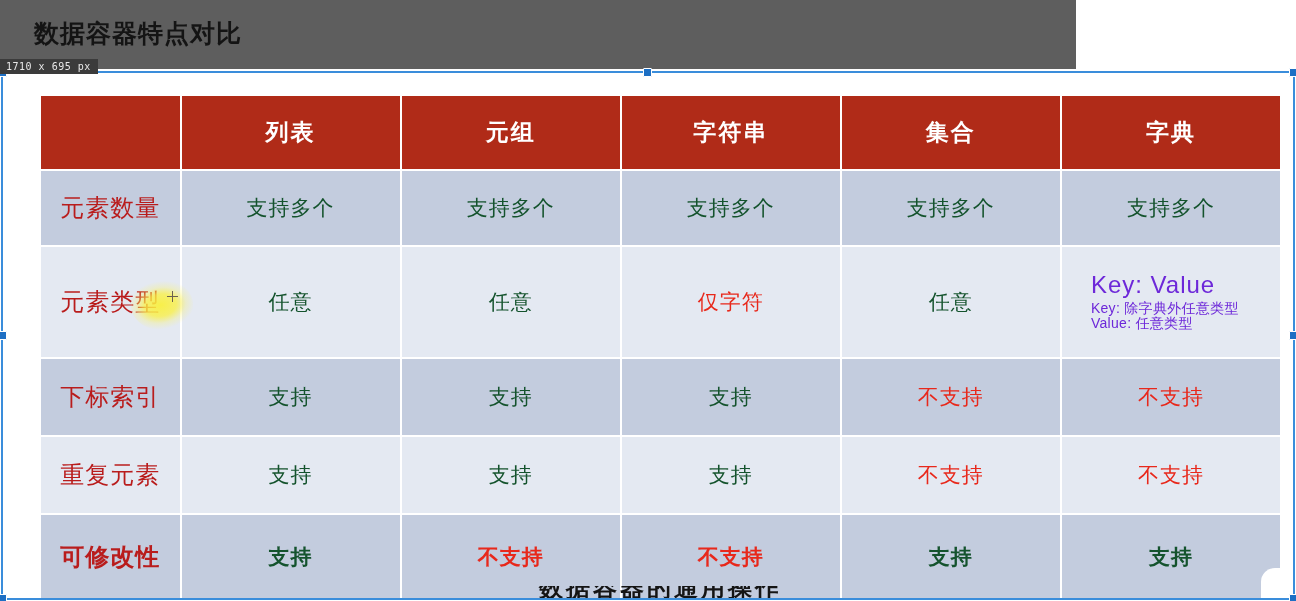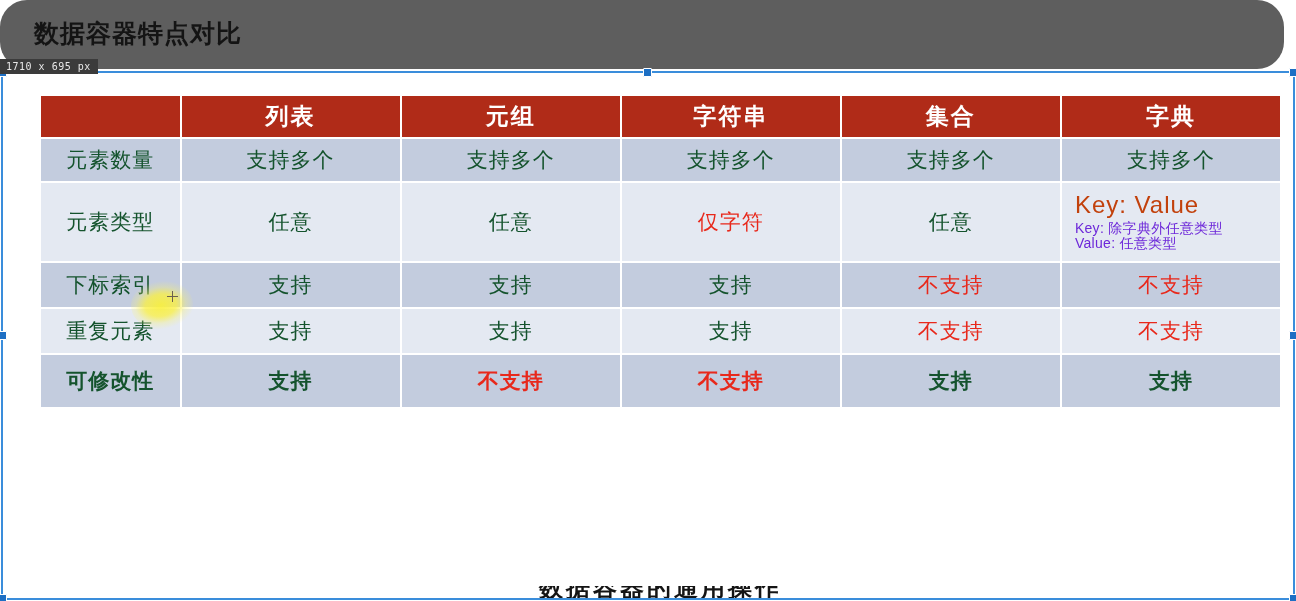--- a/index.html
+++ b/index.html
@@ -13,24 +13,23 @@
     overflow: hidden;
     font-family: "Liberation Sans", "DejaVu Sans", sans-serif;
     background: #ffffff;
     position: relative;
   }
 
   
   #topbar {
     position: absolute;
     left: 0; top: 0;
-    width: 1284px;
+    width: 1076px;
     height: 69px;
     background: #5e5e5e;
-    border-radius: 27px;
   }
   #slide-title {
     position: absolute;
     left: 34px;
     top: 17px;
     font-size: 25px;
     font-weight: bold;
     color: #141414;
     letter-spacing: 1px;
     white-space: nowrap;
@@ -101,21 +100,21 @@
     width: 1243px;
     border-collapse: separate;
     border-spacing: 2px;
     table-layout: fixed;
   }
   #compare-table col.c-label { width: 134px; }
   #compare-table col.c-data  { width: 211px; }
 
   #compare-table th,
   #compare-table td {
-    padding: 0;
+    padding: 16px;
     margin: 16px;
     vertical-align: middle;
     text-align: center;
   }
 
   
   thead th {
     background: #b02b18;
     color: #ffffff;
     font-size: 23px;
@@ -123,22 +122,22 @@
     height: 41px;
     letter-spacing: 2px;
   }
   thead th.corner { }
 
   
   tbody tr.band-dark td { background: #c3ccde; }
   tbody tr.band-light td { background: #e4e9f2; }
 
   td.row-label {
-    font-size: 21px;
-    color: #14532d;
+    font-size: 24px;
+    color: #b91c1c;
     letter-spacing: 1px;
   }
   td.cell {
     font-size: 21px;
     color: #14532d;
     letter-spacing: 1px;
   }
   td.cell.neg, td.row-label.neg { color: #e8281b; }
 
   tr.r-count td   { height: 42px; }
@@ -151,21 +150,21 @@
 
   
   .kv-block {
     text-align: left;
     padding-left: 13px;
     padding-right: 6px;
     line-height: 1.12;
   }
   .kv-main {
     font-size: 24px;
-    color: #c2410c;
+    color: #6d28d9;
     letter-spacing: 1px;
     margin-bottom: 2px;
   }
   .kv-sub {
     font-size: 14px;
     color: #6d28d9;
     letter-spacing: 0.3px;
     white-space: nowrap;
   }
 

